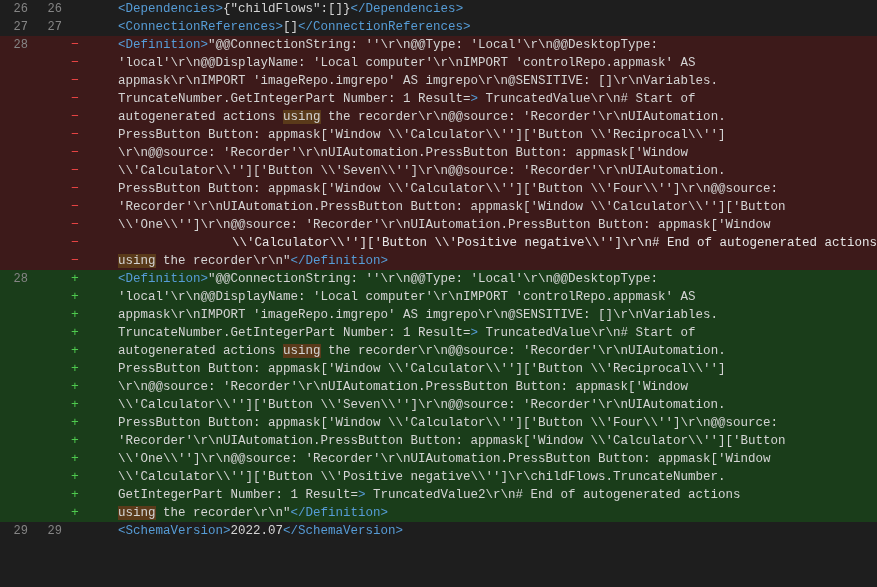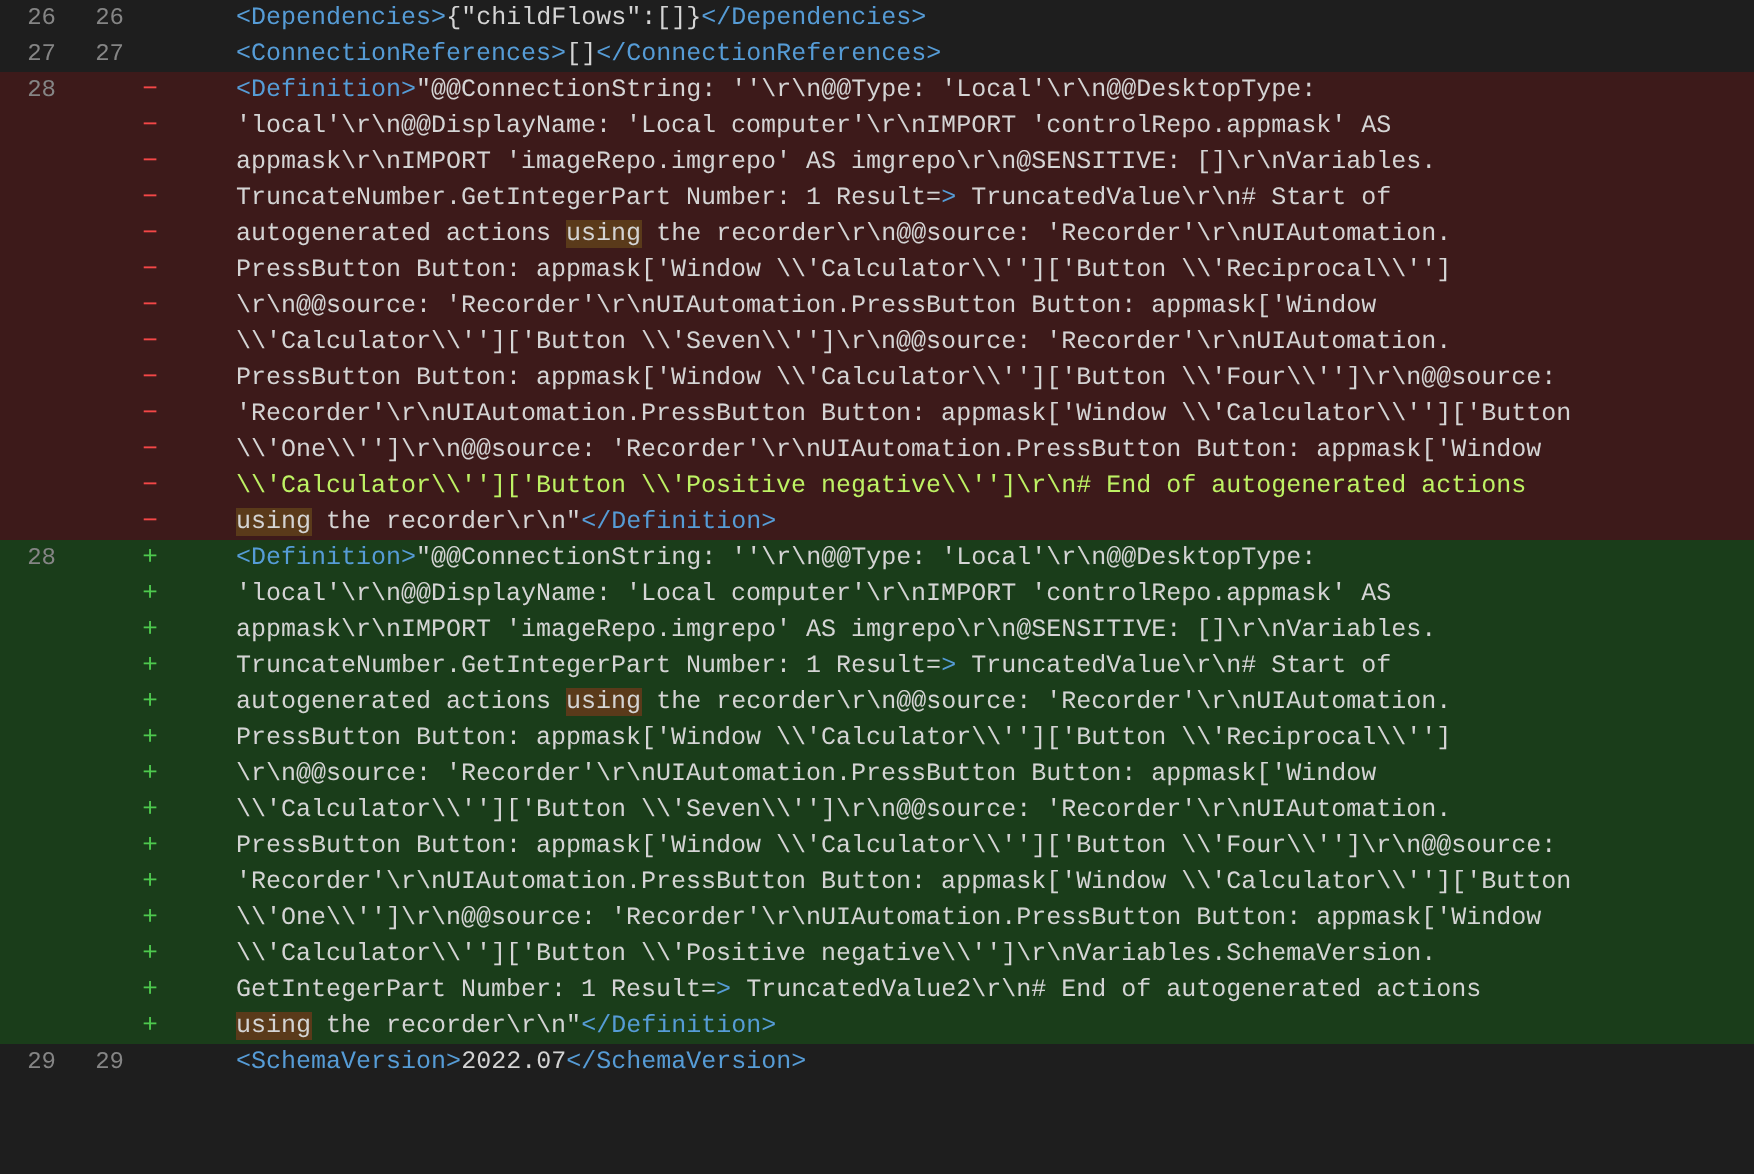--- a/index.html
+++ b/index.html
@@ -114,21 +114,21 @@
         <div style="display: flex; min-height: 18px; font-family: Consolas, &quot;Courier New&quot;, monospace; font-size: 12.5px; line-height: 18px; background: rgb(61, 26, 26);">
           <div style="width: 34px; text-align: right; padding-right: 6px; color: rgb(133, 133, 133); font-size: 12px; line-height: 18px; flex-shrink: 0; user-select: none;"></div>
           <div style="width: 34px; text-align: right; padding-right: 6px; color: rgb(133, 133, 133); font-size: 12px; line-height: 18px; flex-shrink: 0; user-select: none;"></div>
           <div style="width: 14px; text-align: center; line-height: 18px; font-size: 13px; flex-shrink: 0; user-select: none; color: rgb(244, 71, 71);">−</div>
           <div style="padding-left: 6px; font-size: 12.5px; line-height: 18px; white-space: pre; flex: 1 1 0%; overflow: hidden; color: rgb(212, 212, 212);">    \\'One\\'']\r\n@@source: 'Recorder'\r\nUIAutomation.PressButton Button: appmask['Window</div>
         </div>
         <div style="display: flex; min-height: 18px; font-family: Consolas, &quot;Courier New&quot;, monospace; font-size: 12.5px; line-height: 18px; background: rgb(61, 26, 26);">
           <div style="width: 34px; text-align: right; padding-right: 6px; color: rgb(133, 133, 133); font-size: 12px; line-height: 18px; flex-shrink: 0; user-select: none;"></div>
           <div style="width: 34px; text-align: right; padding-right: 6px; color: rgb(133, 133, 133); font-size: 12px; line-height: 18px; flex-shrink: 0; user-select: none;"></div>
           <div style="width: 14px; text-align: center; line-height: 18px; font-size: 13px; flex-shrink: 0; user-select: none; color: rgb(244, 71, 71);">−</div>
-          <div style="padding-left: 6px; font-size: 12.5px; line-height: 18px; white-space: pre; flex: 1 1 0%; overflow: hidden; color: #bef264;">    \\'Calculator\\'']['Button \\'Positive negative\\'']\r\n# End of autogenerated actions</div>
+          <div style="padding-left: 6px; font-size: 12.5px; line-height: 18px; white-space: pre; flex: 1 1 0%; overflow: hidden; color: #e5e5e5; text-align: right;">    \\'Calculator\\'']['Button \\'Positive negative\\'']\r\n# End of autogenerated actions</div>
         </div>
         <div style="display: flex; min-height: 18px; font-family: Consolas, &quot;Courier New&quot;, monospace; font-size: 12.5px; line-height: 18px; background: rgb(61, 26, 26);">
           <div style="width: 34px; text-align: right; padding-right: 6px; color: rgb(133, 133, 133); font-size: 12px; line-height: 18px; flex-shrink: 0; user-select: none;"></div>
           <div style="width: 34px; text-align: right; padding-right: 6px; color: rgb(133, 133, 133); font-size: 12px; line-height: 18px; flex-shrink: 0; user-select: none;"></div>
           <div style="width: 14px; text-align: center; line-height: 18px; font-size: 13px; flex-shrink: 0; user-select: none; color: rgb(244, 71, 71);">−</div>
           <div style="padding-left: 6px; font-size: 12.5px; line-height: 18px; white-space: pre; flex: 1 1 0%; overflow: hidden; color: rgb(212, 212, 212);">    <span style="color:#d4d4d4;background:#5a3a1a">using</span> the recorder\r\n"<span style="color:#569cd6">&lt;/Definition<span style="color:#569cd6">&gt;</span></span></div>
         </div>
         <div style="display: flex; min-height: 18px; font-family: Consolas, &quot;Courier New&quot;, monospace; font-size: 12.5px; line-height: 18px; background: rgb(26, 61, 26);">
           <div style="width: 34px; text-align: right; padding-right: 6px; color: rgb(133, 133, 133); font-size: 12px; line-height: 18px; flex-shrink: 0; user-select: none;">28</div>
           <div style="width: 34px; text-align: right; padding-right: 6px; color: rgb(133, 133, 133); font-size: 12px; line-height: 18px; flex-shrink: 0; user-select: none;"></div>
@@ -192,21 +192,21 @@
         <div style="display: flex; min-height: 18px; font-family: Consolas, &quot;Courier New&quot;, monospace; font-size: 12.5px; line-height: 18px; background: rgb(26, 61, 26);">
           <div style="width: 34px; text-align: right; padding-right: 6px; color: rgb(133, 133, 133); font-size: 12px; line-height: 18px; flex-shrink: 0; user-select: none;"></div>
           <div style="width: 34px; text-align: right; padding-right: 6px; color: rgb(133, 133, 133); font-size: 12px; line-height: 18px; flex-shrink: 0; user-select: none;"></div>
           <div style="width: 14px; text-align: center; line-height: 18px; font-size: 13px; flex-shrink: 0; user-select: none; color: rgb(78, 201, 78);">+</div>
           <div style="padding-left: 6px; font-size: 12.5px; line-height: 18px; white-space: pre; flex: 1 1 0%; overflow: hidden; color: rgb(212, 212, 212);">    \\'One\\'']\r\n@@source: 'Recorder'\r\nUIAutomation.PressButton Button: appmask['Window</div>
         </div>
         <div style="display: flex; min-height: 18px; font-family: Consolas, &quot;Courier New&quot;, monospace; font-size: 12.5px; line-height: 18px; background: rgb(26, 61, 26);">
           <div style="width: 34px; text-align: right; padding-right: 6px; color: rgb(133, 133, 133); font-size: 12px; line-height: 18px; flex-shrink: 0; user-select: none;"></div>
           <div style="width: 34px; text-align: right; padding-right: 6px; color: rgb(133, 133, 133); font-size: 12px; line-height: 18px; flex-shrink: 0; user-select: none;"></div>
           <div style="width: 14px; text-align: center; line-height: 18px; font-size: 13px; flex-shrink: 0; user-select: none; color: rgb(78, 201, 78);">+</div>
-          <div style="padding-left: 6px; font-size: 12.5px; line-height: 18px; white-space: pre; flex: 1 1 0%; overflow: hidden; color: rgb(212, 212, 212);">    \\'Calculator\\'']['Button \\'Positive negative\\'']\r\nVariables.SchemaVersion.</div>
+          <div style="padding-left: 6px; font-size: 12.5px; line-height: 18px; white-space: pre; flex: 1 1 0%; overflow: hidden; color: rgb(212, 212, 212);">    \\'Calculator\\'']['Button \\'Positive negative\\'']\r\childFlows.TruncateNumber.</div>
         </div>
         <div style="display: flex; min-height: 18px; font-family: Consolas, &quot;Courier New&quot;, monospace; font-size: 12.5px; line-height: 18px; background: rgb(26, 61, 26);">
           <div style="width: 34px; text-align: right; padding-right: 6px; color: rgb(133, 133, 133); font-size: 12px; line-height: 18px; flex-shrink: 0; user-select: none;"></div>
           <div style="width: 34px; text-align: right; padding-right: 6px; color: rgb(133, 133, 133); font-size: 12px; line-height: 18px; flex-shrink: 0; user-select: none;"></div>
           <div style="width: 14px; text-align: center; line-height: 18px; font-size: 13px; flex-shrink: 0; user-select: none; color: rgb(78, 201, 78);">+</div>
           <div style="padding-left: 6px; font-size: 12.5px; line-height: 18px; white-space: pre; flex: 1 1 0%; overflow: hidden; color: rgb(212, 212, 212);">    GetIntegerPart Number: 1 Result=<span style="color:#569cd6">&gt;</span> TruncatedValue2\r\n# End of autogenerated actions</div>
         </div>
         <div style="display: flex; min-height: 18px; font-family: Consolas, &quot;Courier New&quot;, monospace; font-size: 12.5px; line-height: 18px; background: rgb(26, 61, 26);">
           <div style="width: 34px; text-align: right; padding-right: 6px; color: rgb(133, 133, 133); font-size: 12px; line-height: 18px; flex-shrink: 0; user-select: none;"></div>
           <div style="width: 34px; text-align: right; padding-right: 6px; color: rgb(133, 133, 133); font-size: 12px; line-height: 18px; flex-shrink: 0; user-select: none;"></div>

